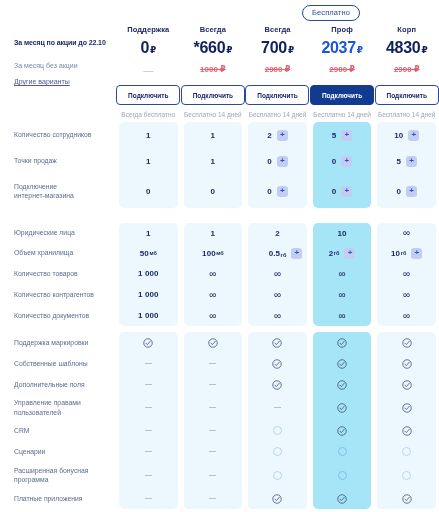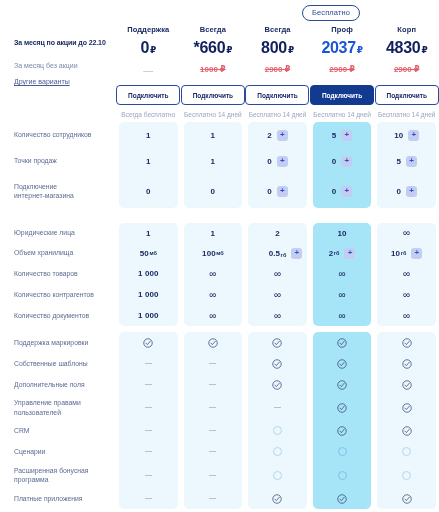--- a/index.html
+++ b/index.html
@@ -151,21 +151,21 @@
       </div>
       <div class="plan-col">
         <div class="plan-name">Всегда</div>
         <div class="plan-price"><span>*660</span><span class="cur">₽</span></div>
         <div class="old-price">1000 ₽</div>
         <button class="connect-btn">Подключить</button>
         <div class="trial-note">Бесплатно 14 дней</div>
       </div>
       <div class="plan-col">
         <div class="plan-name">Всегда</div>
-        <div class="plan-price"><span>800</span><span class="cur">₽</span></div>
+        <div class="plan-price"><span>700</span><span class="cur">₽</span></div>
         <div class="old-price">2900 ₽</div>
         <button class="connect-btn">Подключить</button>
         <div class="trial-note">Бесплатно 14 дней</div>
       </div>
       <div class="plan-col">
         <div class="plan-name">Проф</div>
         <div class="plan-price accent"><span>2037</span><span class="cur">₽</span></div>
         <div class="old-price">2900 ₽</div>
         <button class="connect-btn primary">Подключить</button>
         <div class="trial-note">Бесплатно 14 дней</div>

